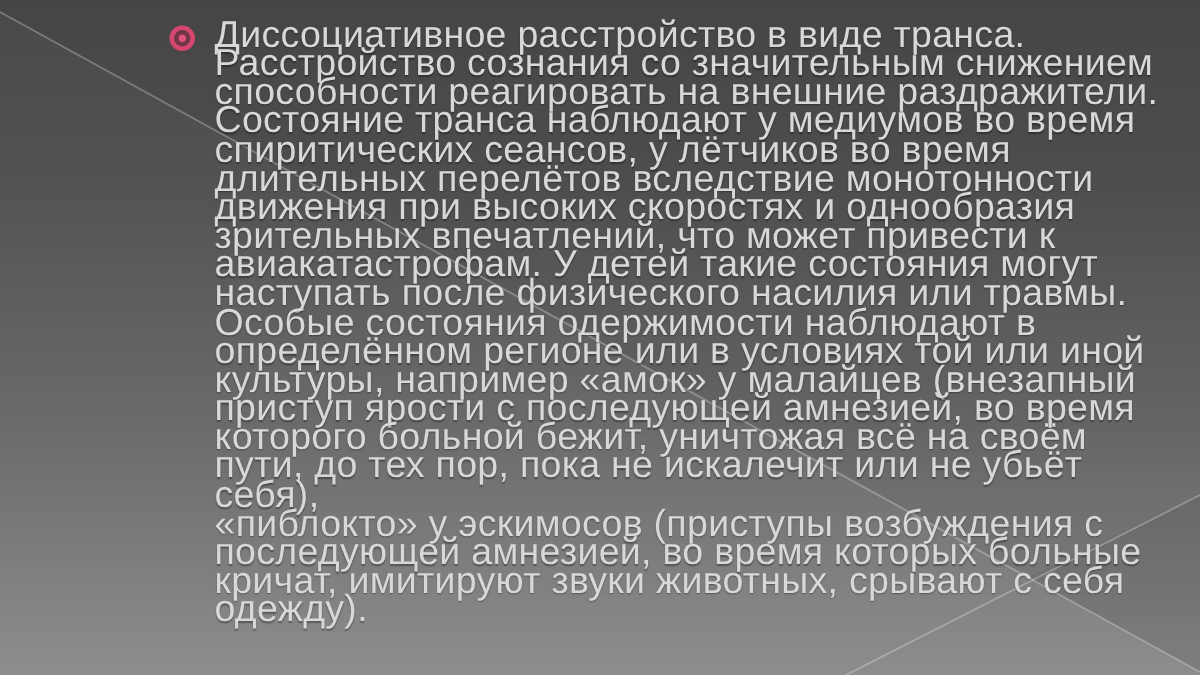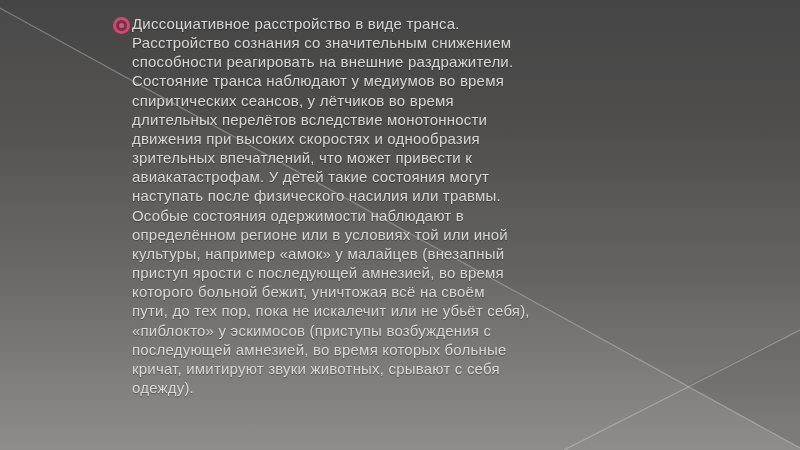--- a/index.html
+++ b/index.html
@@ -44,24 +44,24 @@
     content: "";
     position: absolute;
     left: 3px;
     top: 3px;
     width: 5px;
     height: 5px;
     border-radius: 50%;
     background: #e0517b;
   }
   .slide-text {
-    margin-left: 2px;
+    margin-left: 13px;
     width: 648px;
     color: #d9d8d7;
-    font-size: 15px;
+    font-size: 25px;
     line-height: 19.15px;
     letter-spacing: 0.2px;
     white-space: pre-line;
     text-shadow: 0 1px 1px rgba(0, 0, 0, 0.35);
   }
 </style>
 </head>
 <body>
 
 <div class="slide">

